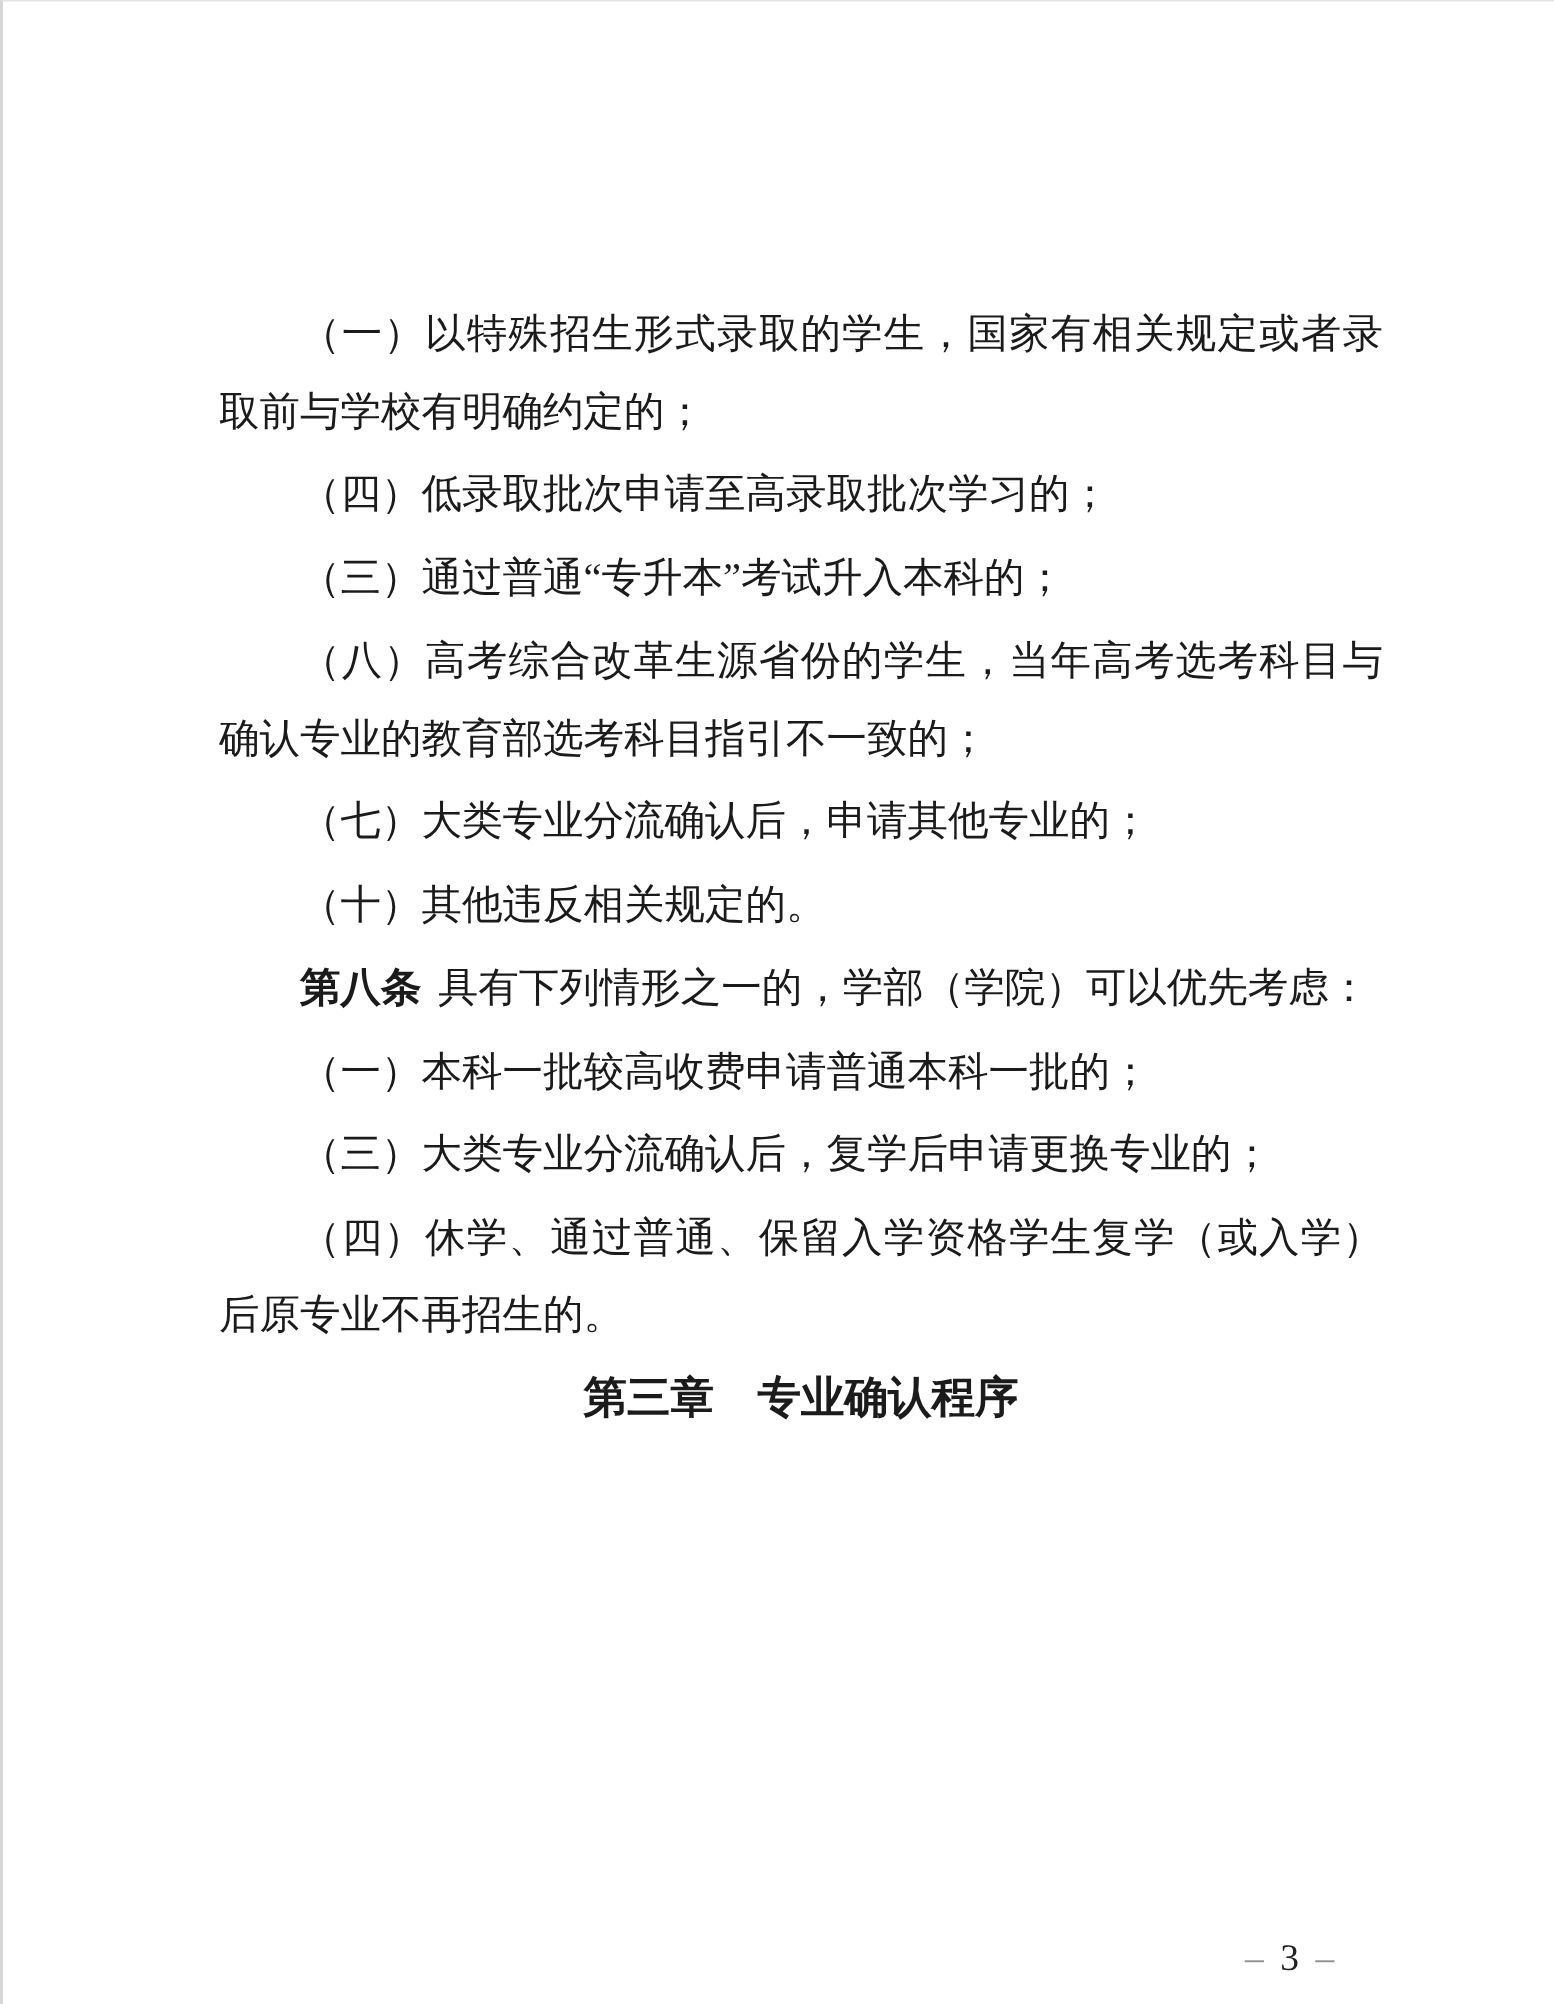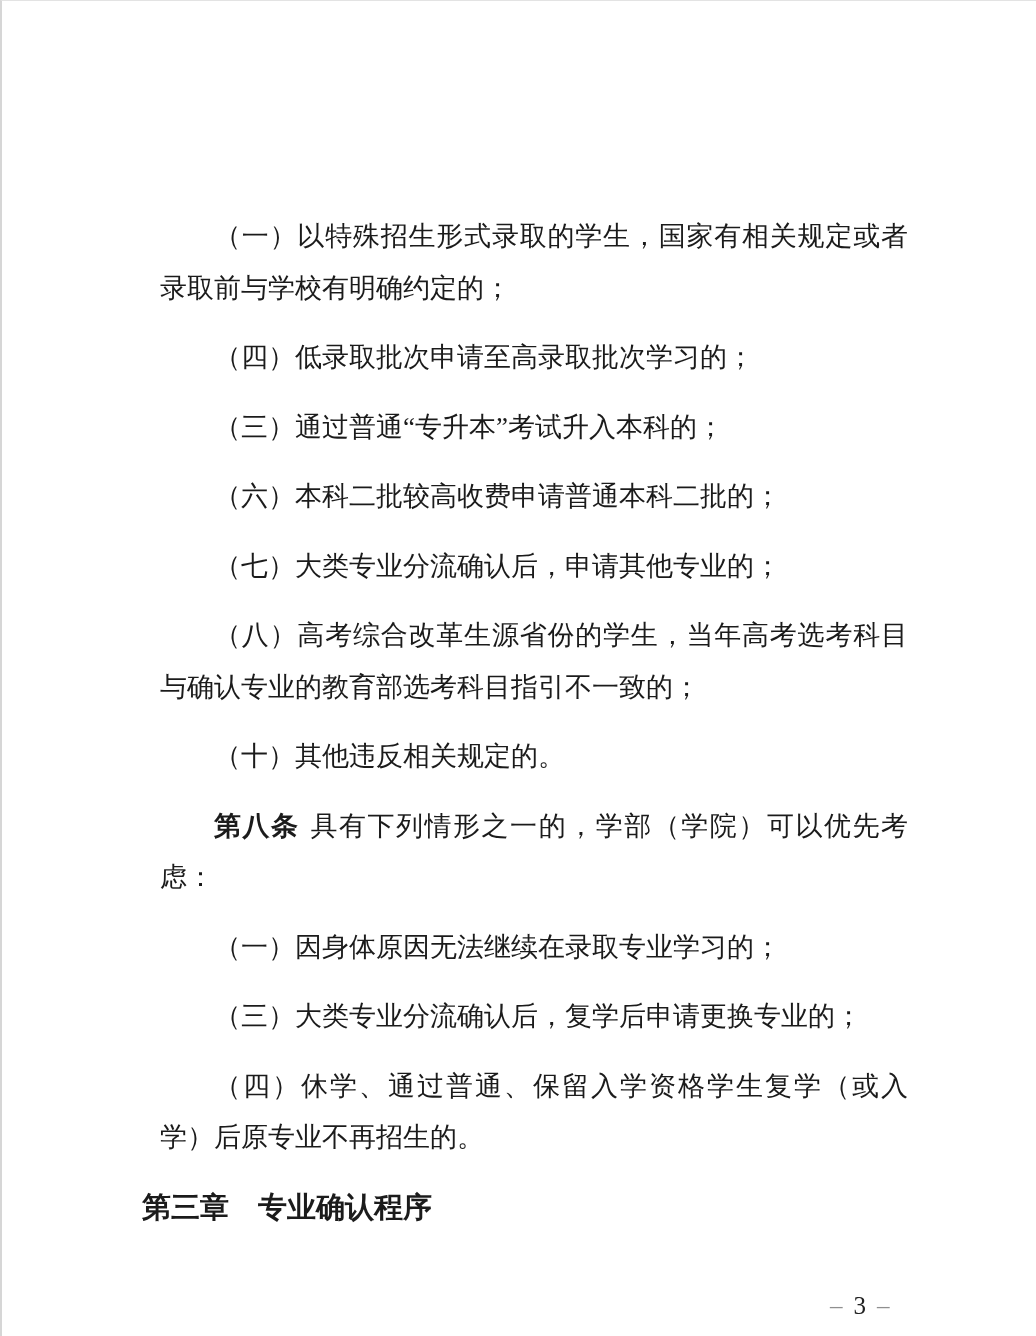--- a/index.html
+++ b/index.html
@@ -24,38 +24,38 @@
     left: 140px;
     top: 192px;
     width: 784px;
     font-size: 27px;
     line-height: 51.5px;
     text-align: justify;
     text-justify: inter-ideograph;
     line-break: strict;
   }
   .para {
-    margin: 18px;
+    margin: 4px;
     padding: 0;
     text-indent: 2em;
   }
   .article-no {
     font-family: "Liberation Sans", sans-serif;
     font-weight: bold;
     margin-right: 0.4em;
   }
   .chapter {
     margin: 0;
     padding: 0;
     text-indent: 0;
     font-family: "Liberation Sans", sans-serif;
     font-weight: bold;
     font-size: 29px;
     line-height: 51.5px;
-    text-align: left;
+    text-align: center;
   }
   .page-number {
     position: absolute;
     left: 828px;
     top: 1291px;
     font-size: 25px;
     font-family: "Liberation Serif", serif;
     white-space: nowrap;
   }
   .page-number .dash {
@@ -68,26 +68,25 @@
 </style>
 </head>
 <body>
 
 <div class="page">
   <div class="textblock">
     <div>
         <p class="para">（一）以特殊招生形式录取的学生，国家有相关规定或者录取前与学校有明确约定的；</p>
         <p class="para">（四）低录取批次申请至高录取批次学习的；</p>
         <p class="para">（三）通过普通“专升本”考试升入本科的；</p>
-        <p class="para">（六）本科二批较高收费申请普通本科二批的；</p>
+        <p class="para">（八）高考综合改革生源省份的学生，当年高考选考科目与确认专业的教育部选考科目指引不一致的；</p>
         <p class="para">（七）大类专业分流确认后，申请其他专业的；</p>
-        <p class="para">（八）高考综合改革生源省份的学生，当年高考选考科目与确认专业的教育部选考科目指引不一致的；</p>
         <p class="para">（十）其他违反相关规定的。</p>
         <p class="para"><b class="article-no">第八条</b>具有下列情形之一的，学部（学院）可以优先考虑：</p>
-        <p class="para">（一）因身体原因无法继续在录取专业学习的；</p>
+        <p class="para">（一）本科一批较高收费申请普通本科一批的；</p>
         <p class="para">（三）大类专业分流确认后，复学后申请更换专业的；</p>
         <p class="para">（四）休学、通过普通、保留入学资格学生复学（或入学）后原专业不再招生的。</p>
       </div>
     <h2 class="chapter">第三章　专业确认程序</h2>
   </div>
   <div class="page-number">
     <span class="dash">–</span><span class="num">3</span><span class="dash">–</span>
   </div>
 </div>
 

